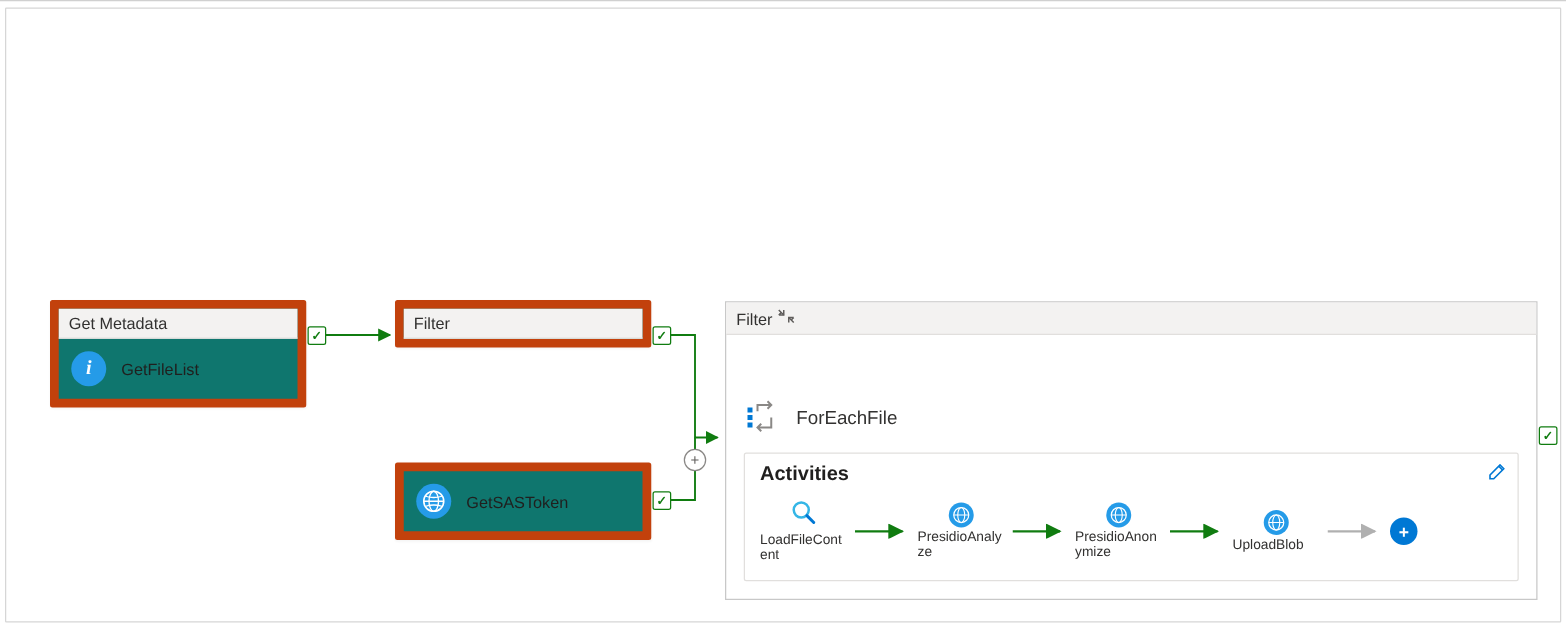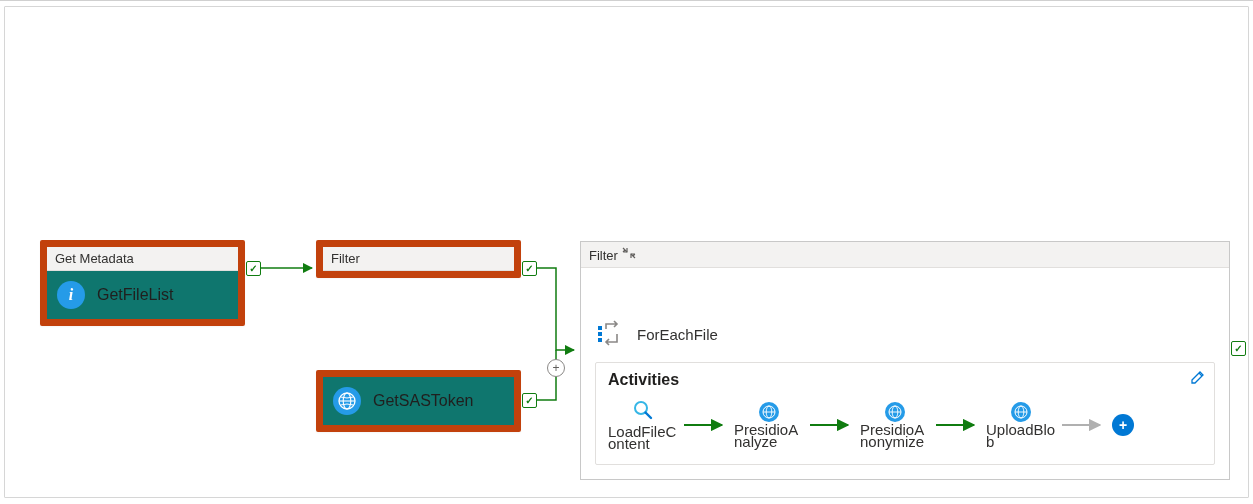--- a/index.html
+++ b/index.html
@@ -41,21 +41,21 @@
     color: #323130;
     position: relative;
   }
   .node-body {
     padding: 10px 10px;
     display: flex;
     align-items: center;
     gap: 12px;
   }
   .node-body .label {
-    font-size: 16px;
+    font-size: 13px;
     color: #201f1e;
     text-align: center;
   }
   .icon-circle {
     width: 28px; height: 28px;
     border-radius: 50%;
     display: flex; align-items: center; justify-content: center;
     flex-shrink: 0;
   }
   .icon-circle.blue { background: #259be8; }
@@ -121,21 +121,21 @@
     gap: 6px;
   }
   .act-item {
     display: flex;
     flex-direction: column;
     align-items: center;
     width: 70px;
     gap: 2px;
   }
   .act-item .act-label {
-    font-size: 15px;
+    font-size: 11px;
     line-height: 12px;
     text-align: left;
     color: #323130;
     width: 100%;
     word-break: break-word;
   }
   .mini-arrow {
     width: 44px;
     display: flex; align-items: center; justify-content: center;
   }

